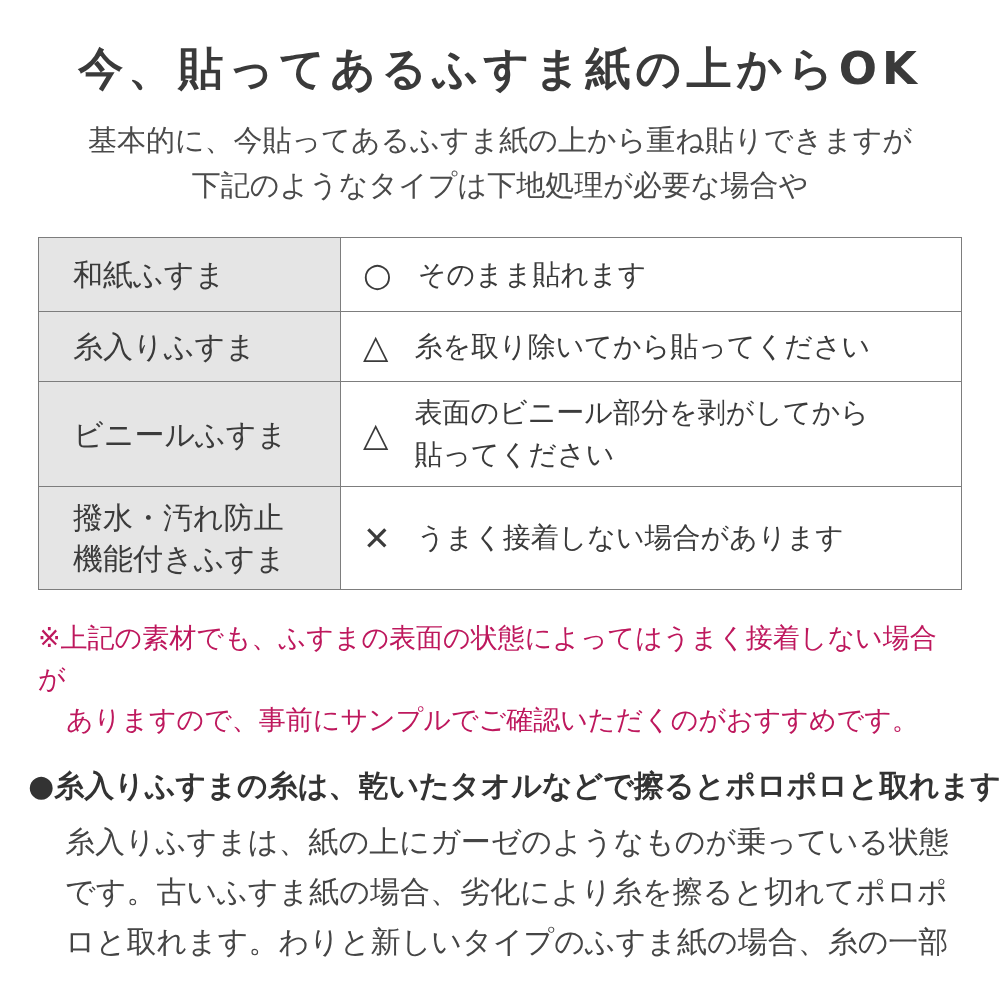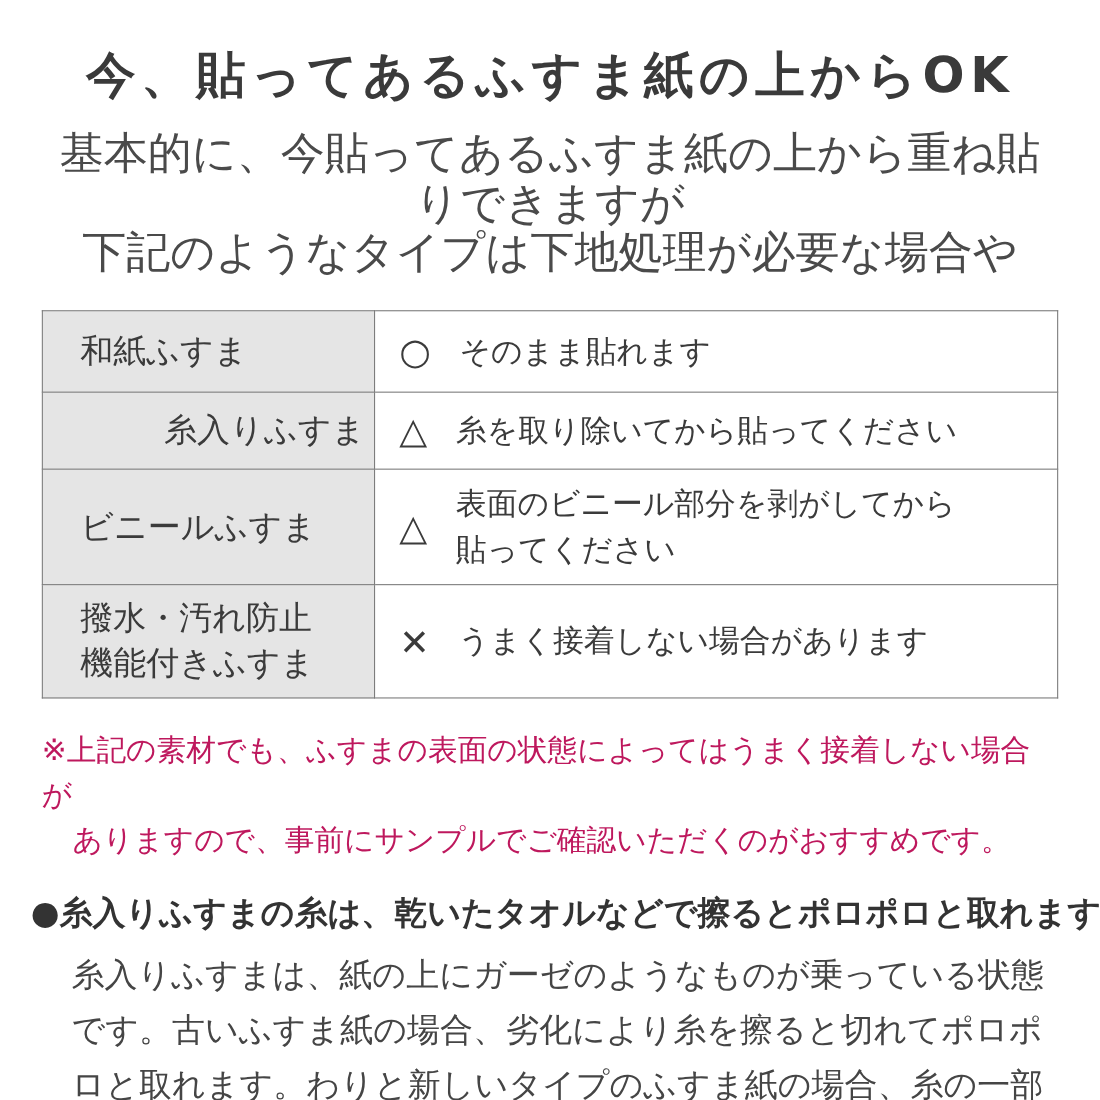--- a/index.html
+++ b/index.html
@@ -18,21 +18,21 @@
     font-weight: bold;
     letter-spacing: 5px;
     color: #3a3a3a;
     line-height: 58px;
     margin-bottom: 20px;
     white-space: nowrap;
   }
 
   .intro {
     text-align: center;
-    font-size: 40px;
+    font-size: 29px;
     line-height: 45px;
     color: #4a4a4a;
     margin-bottom: 29px;
   }
 
   table.type-table {
     width: 100%;
     border-collapse: collapse;
     table-layout: fixed;
   }
@@ -61,21 +61,21 @@
     line-height: 1;
   }
   .desc-text {
     margin-left: 26px;
     font-size: 28px;
     line-height: 42px;
     color: #3b3b3b;
     white-space: pre-line;
   }
   tr.row-1 td { height: 74px; }
-  tr.row-2 td { height: 70px; text-align: right; }
+  tr.row-2 td { height: 70px; }
   tr.row-3 td { height: 91px; }
   tr.row-4 td { height: 93px; }
 
   .note {
     margin-top: 27px;
     font-size: 27px;
     line-height: 41px;
     color: #be185d;
   }
   .note .indent { padding-left: 28px; }

